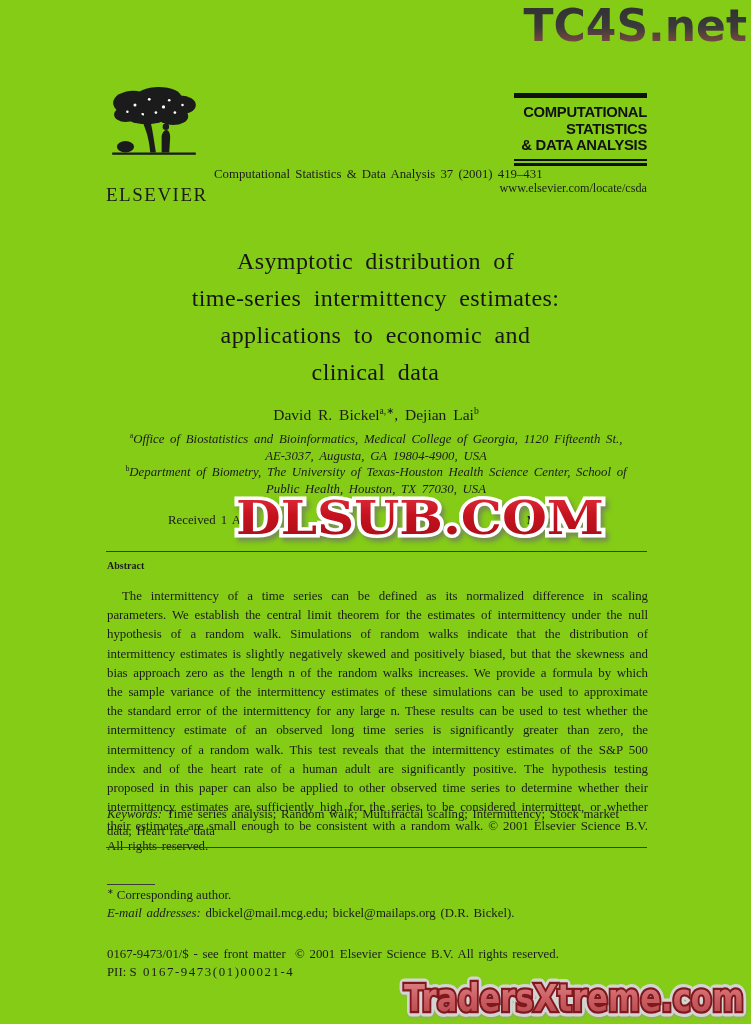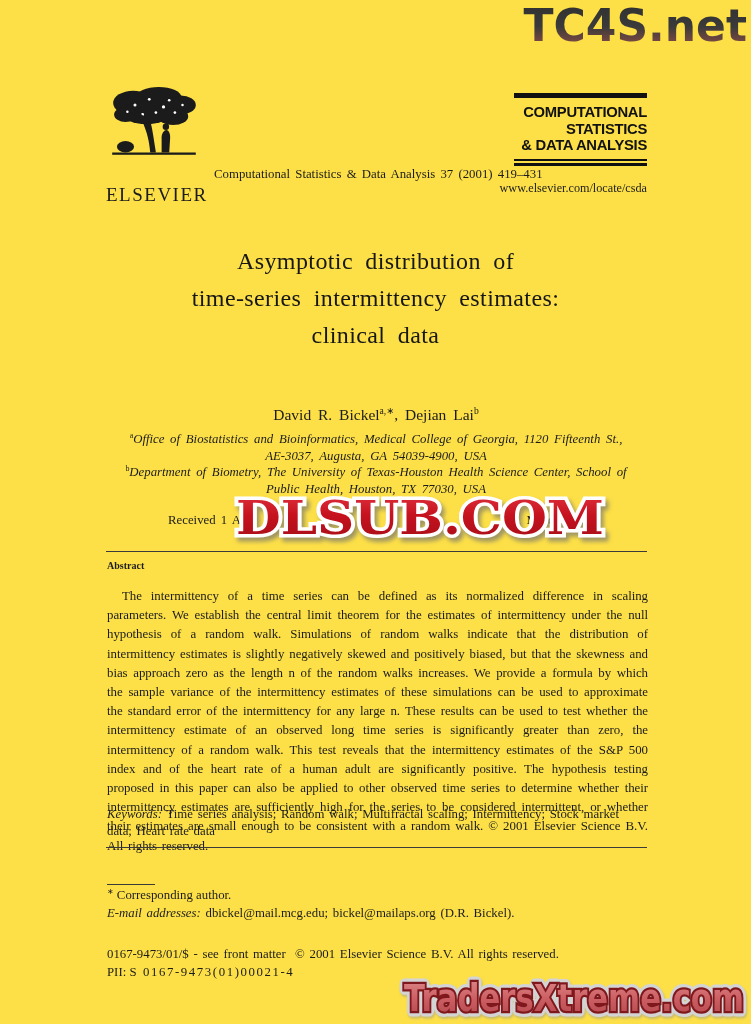--- a/index.html
+++ b/index.html
@@ -1,19 +1,19 @@
 <!DOCTYPE html>
 <html><head>
 <meta charset="utf-8">
 <style>
   * { margin:0; padding:0; box-sizing:border-box; }
   html,body { background:#ffffff; }
   .page {
     position:relative; width:751px; height:1024px; margin:0 auto;
-    background:#fde047; overflow:hidden; color:#1c1c1c;
+    background:#84cc16; overflow:hidden; color:#1c1c1c;
     font-family:"Liberation Serif", serif;
   }
   
   .wm-top {
     position:absolute; top:0px; right:4px; width:240px; text-align:right;
     font-family:"DejaVu Sans", sans-serif; font-weight:bold; font-size:44px; letter-spacing:0px;
     background:linear-gradient(180deg,#2f2f2f 0%,#3a3a3a 52%,#6e4640 78%,#95564e 100%);
     -webkit-background-clip:text; background-clip:text; color:transparent;
   }
   .wm-middle { position:absolute; top:488px; left:226px; width:388px; height:60px;
@@ -118,28 +118,29 @@
     <div class="double-rule">
       <div class="thin"></div>
       <div class="thick"></div>
     </div>
   </div>
   <div class="website">www.elsevier.com/locate/csda</div>
 
   <h1 class="title">
     <span>Asymptotic distribution of</span>
     <span>time-series intermittency estimates:</span>
+    <span>applications to economic and</span>
     <span>clinical data</span>
   </h1>
 
   <div class="authors"><span>David R. Bickel</span><sup>a,∗</sup><span>, </span><span>Dejian Lai</span><sup>b</sup></div>
 
   <div class="affils">
     <div><sup>a</sup><span>Office of Biostatistics and Bioinformatics, Medical College of Georgia, 1120 Fifteenth St.,</span></div>
-    <div>AE-3037, Augusta, GA 54039-4900, USA</div>
+    <div>AE-3037, Augusta, GA 19804-4900, USA</div>
     <div><sup>b</sup><span>Department of Biometry, The University of Texas-Houston Health Science Center, School of</span></div>
     <div>Public Health, Houston, TX 77030, USA</div>
   </div>
 
   <div class="received">
     <span class="left">Received 1 Aug</span>
     <span class="right">1 March 2001</span>
   </div>
 
   <div class="wm-middle">

